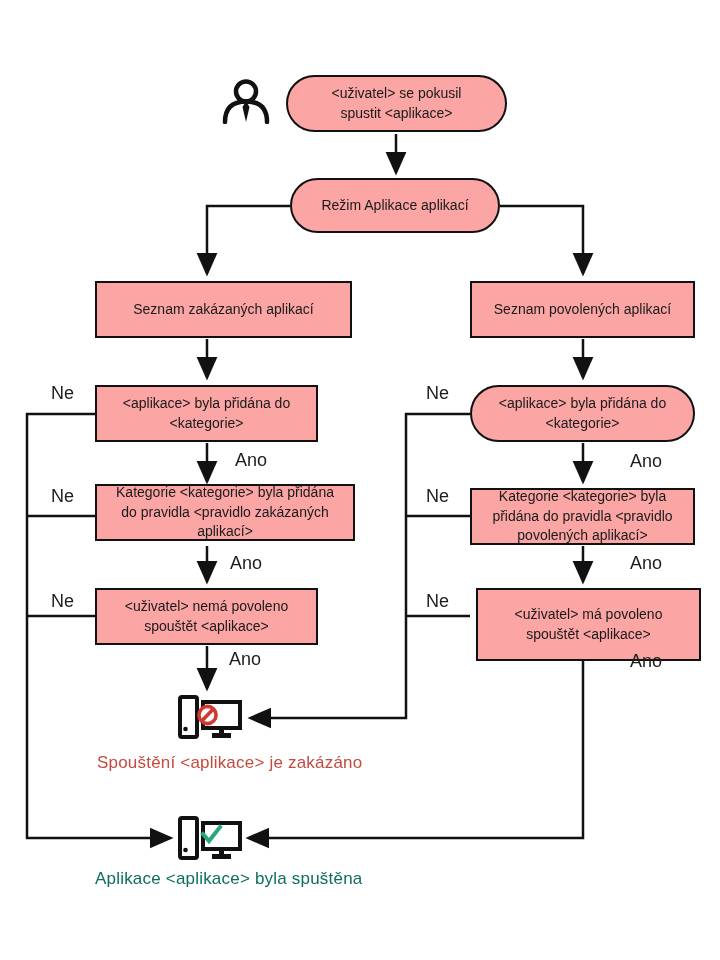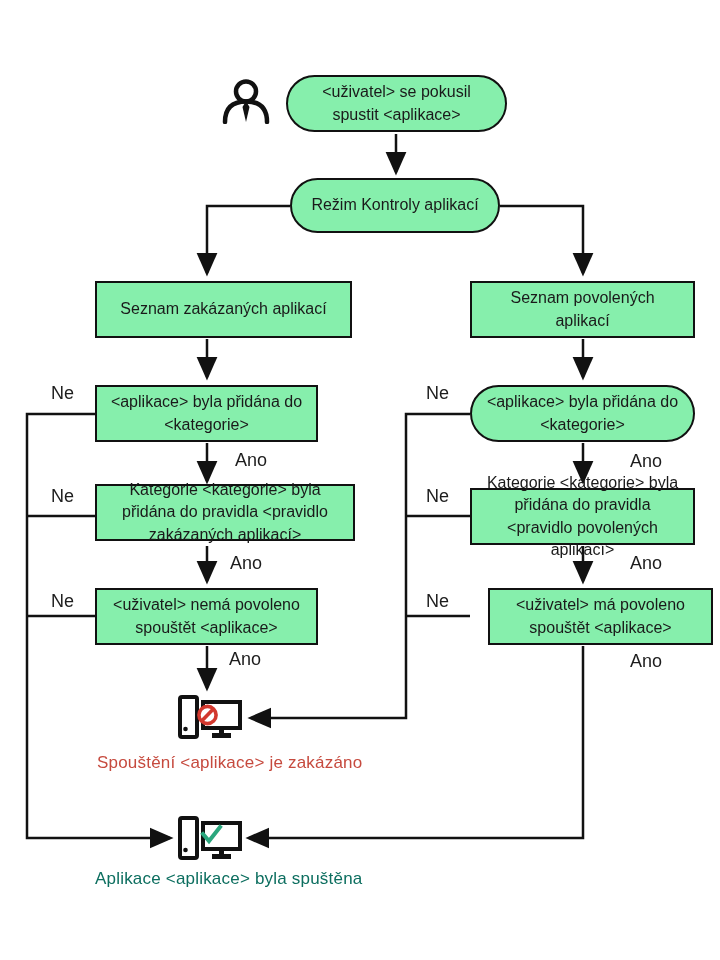--- a/index.html
+++ b/index.html
@@ -17,26 +17,26 @@
   .connectors {
     position: absolute;
     left: 0; top: 0;
     width: 720px; height: 960px;
     pointer-events: none;
   }
 
   .node {
     position: absolute;
     border: 2.5px solid #111111;
-    background: #86efac;
+    background: #fca5a5;
     display: flex;
     align-items: center;
     justify-content: center;
     text-align: center;
-    font-size: 16px;
+    font-size: 14px;
     line-height: 1.4;
     color: #1a1a1a;
     padding: 2px 12px;
   }
   .stadium { border-radius: 29px; }
 
   .lbl {
     position: absolute;
     font-size: 18px;
     color: #1d1d1d;
@@ -105,21 +105,21 @@
       <path d="M3 44 C3 30 10 23.5 24 23.5 C38 23.5 45 30 45 44" fill="none" stroke="#111111" stroke-width="4.5" stroke-linecap="round"></path>
       <polygon points="24,23 27.5,29 24,44 20.5,29" fill="#111111"></polygon>
     </svg>
   </div>
 
   <div class="node stadium" style="left:286px; top:75px; width:221px; height:57px; padding:2px 26px;">
     <span>&lt;uživatel&gt; se pokusil spustit &lt;aplikace&gt;</span>
   </div>
 
   <div class="node stadium" style="left:290px; top:178px; width:210px; height:55px;">
-    <span>Režim Kontroly aplikací</span>
+    <span>Režim Aplikace aplikací</span>
   </div>
 
   <div class="node" style="left:95px; top:281px; width:257px; height:57px;">
     <span>Seznam zakázaných aplikací</span>
   </div>
 
   <div class="node" style="left:470px; top:281px; width:225px; height:57px;">
     <span>Seznam povolených aplikací</span>
   </div>
 
@@ -136,21 +136,21 @@
   </div>
 
   <div class="node" style="left:95px; top:588px; width:223px; height:57px;">
     <span>&lt;uživatel&gt; nemá povoleno spouštět &lt;aplikace&gt;</span>
   </div>
 
   <div class="node" style="left:470px; top:488px; width:225px; height:57px;">
     <span>Kategorie &lt;kategorie&gt; byla přidána do pravidla &lt;pravidlo povolených aplikací&gt;</span>
   </div>
 
-  <div class="node" style="left:488px; top:588px; width:225px; height:57px;">
+  <div class="node" style="left:476px; top:588px; width:225px; height:73px;">
     <span>&lt;uživatel&gt; má povoleno spouštět &lt;aplikace&gt;</span>
   </div>
 
   <span class="lbl" style="left:51px; top:383px;">Ne</span>
   <span class="lbl" style="left:51px; top:486px;">Ne</span>
   <span class="lbl" style="left:51px; top:591px;">Ne</span>
   <span class="lbl" style="left:426px; top:383px;">Ne</span>
   <span class="lbl" style="left:426px; top:486px;">Ne</span>
   <span class="lbl" style="left:426px; top:591px;">Ne</span>
 

